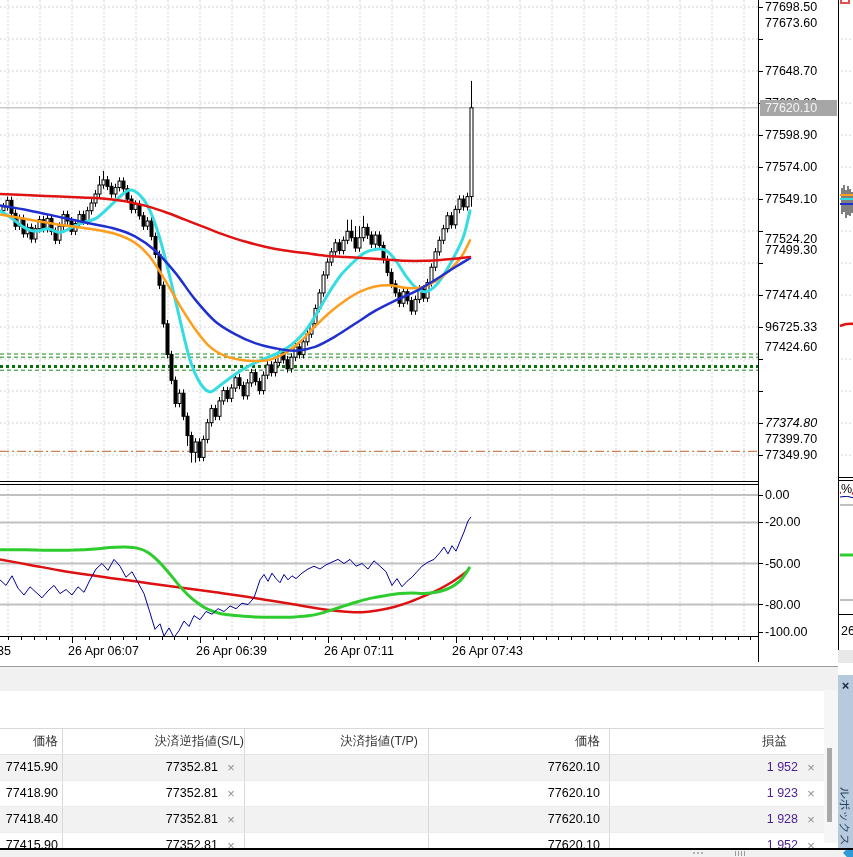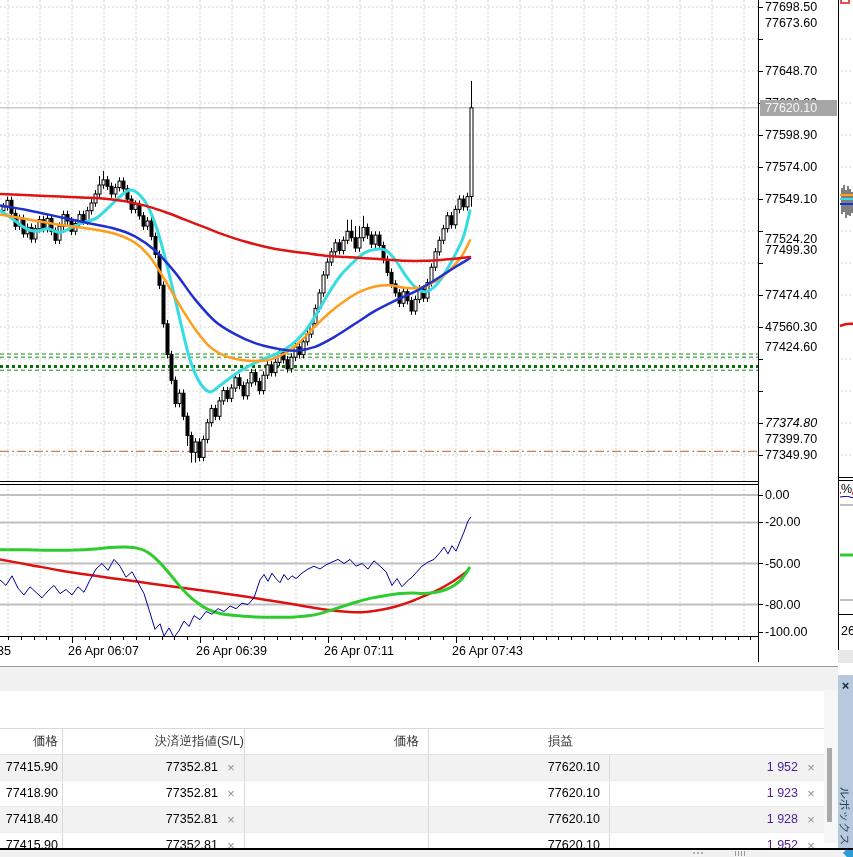--- a/index.html
+++ b/index.html
@@ -474,21 +474,21 @@
       <div class="ax-label" style="top: 160px;">77574.00</div>
       <div class="ax-tick" style="top: 198.5px;"></div>
       <div class="ax-label" style="top: 192px;">77549.10</div>
       <div class="ax-tick" style="top: 230.5px;"></div>
       <div class="ax-label" style="top: 232px;">77524.20</div>
       <div class="ax-tick" style="top: 262.5px;"></div>
       <div class="ax-label" style="top: 243px;">77499.30</div>
       <div class="ax-tick" style="top: 294.5px;"></div>
       <div class="ax-label" style="top: 288px;">77474.40</div>
       <div class="ax-tick" style="top: 326.5px;"></div>
-      <div class="ax-label" style="top: 320px;">47560.30</div>
+      <div class="ax-label" style="top: 320px;">96725.33</div>
       <div class="ax-tick" style="top: 358.5px;"></div>
       <div class="ax-label" style="top: 340px;">77424.60</div>
       <div class="ax-tick" style="top: 390.5px;"></div>
       <div class="ax-label" style="top: 384px; margin-top: 48px;">77399.70</div>
       <div class="ax-tick" style="top: 422.5px;"></div>
       <div class="ax-label" style="top: 416px; font-style: italic;">77374.80</div>
       <div class="ax-tick" style="top: 454.5px;"></div>
       <div class="ax-label" style="top: 448px;">77349.90</div>
       <div class="ax-tick" style="top: 494.5px;"></div>
       <div class="ax-label" style="top: 488px;">0.00</div>
@@ -540,20 +540,21 @@
     <div class="mini-label" style="top:624px">26</div>
   </div>
   <div id="top-red-frag" class="abs"></div>
 
   <div id="toolbar-strip" class="abs"></div>
 
   <div id="pos-table" class="abs">
     <div class="trow hdr">
       <div class="cell pad4">価格</div>
       <div class="cell pad12">決済逆指値(S/L)</div>
+      <div class="cell pad10">決済指値(T/P)</div>
       <div class="cell pad9">価格</div>
       <div class="cell pad37">損益</div>
     </div>
 
     <div class="trow body-row r-odd">
       <div class="cell pad4">77415.90</div>
       <div class="cell cellx">
         <span>77352.81</span>
           <span class="xbtn">×</span>
       </div>

